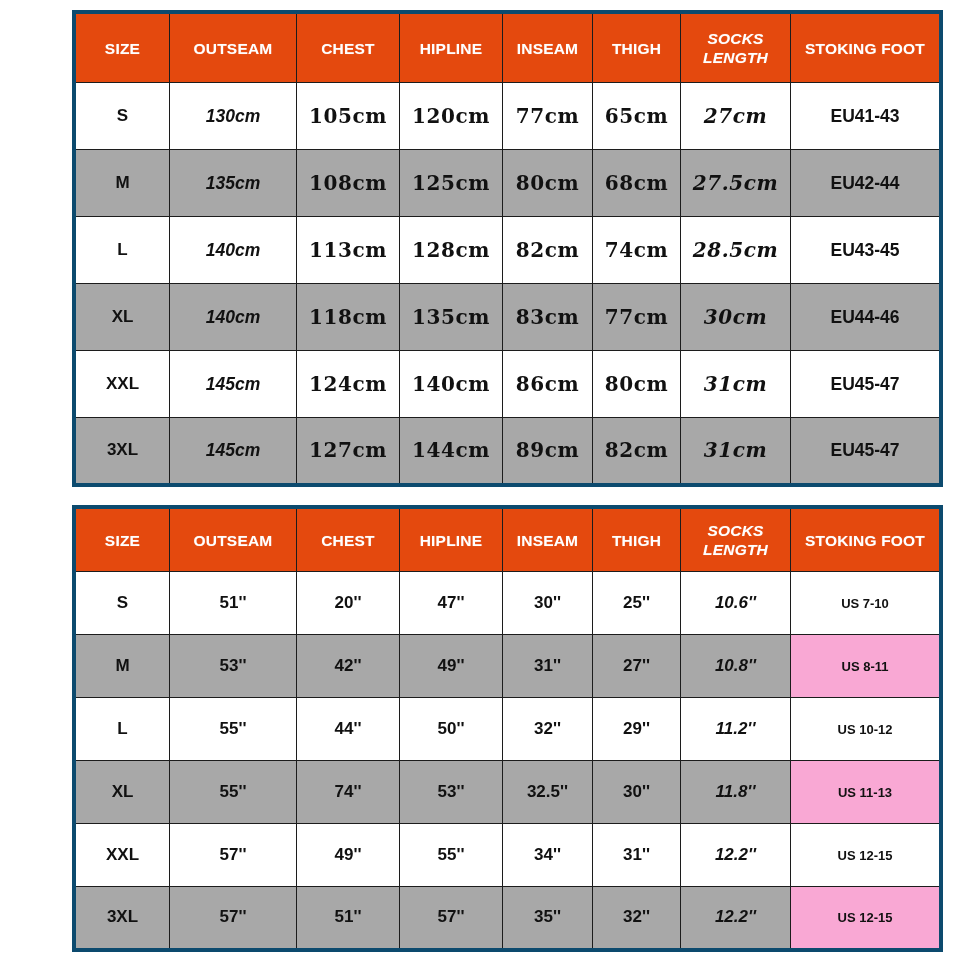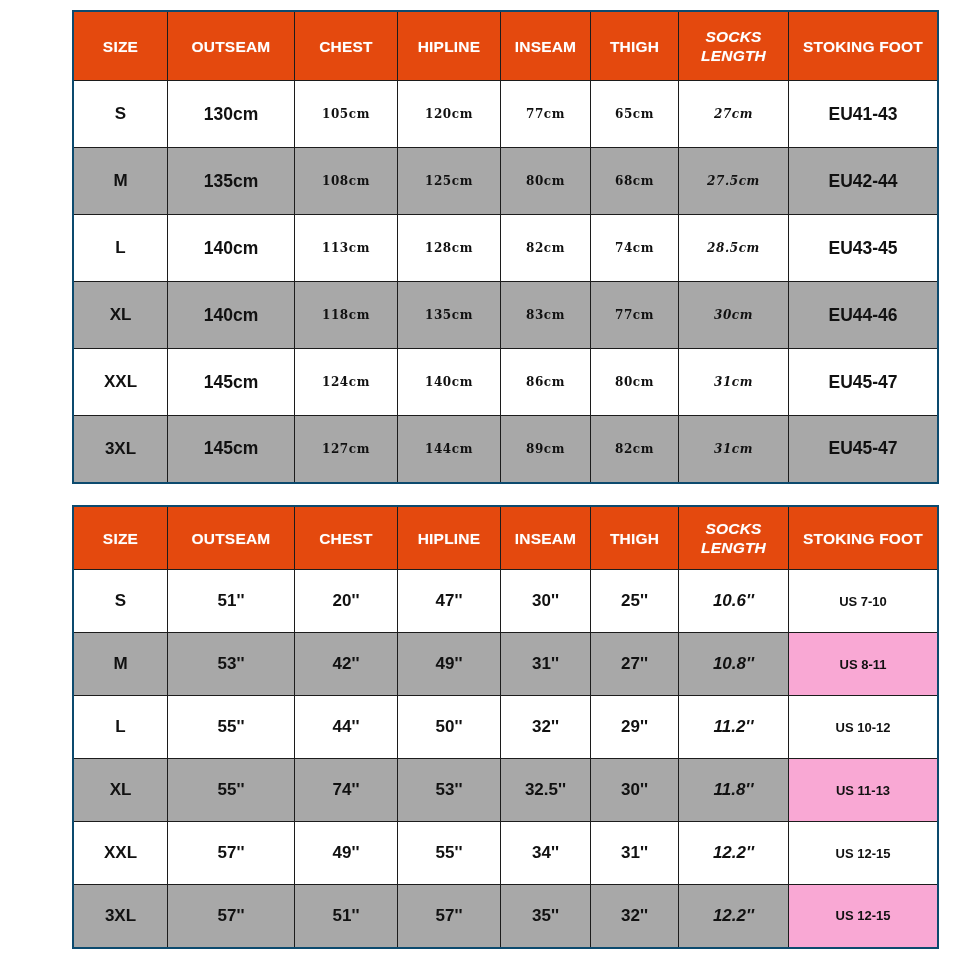--- a/index.html
+++ b/index.html
@@ -8,21 +8,21 @@
     background:#ffffff;
     font-family:"Liberation Sans", sans-serif;
     -webkit-font-smoothing:antialiased;
   }
   .page{position:relative;width:960px;height:960px;overflow:hidden;}
 
   .size-table{
     position:absolute;
     border-collapse:collapse;
     table-layout:fixed;
-    border:2px solid #0c4a6e;
+    border:4px solid #0c4a6e;
   }
   #table-cm{left:72px;top:10px;width:845px;}
   #table-in{left:72px;top:505px;width:845px;}
 
   .size-table th,
   .size-table td{
     border:1.5px solid #1c1c1c;
     text-align:center;
     vertical-align:middle;
     padding:0 2px;
@@ -58,25 +58,25 @@
   .c-chest  {width:98px;}
   .c-hip    {width:98px;}
   .c-inseam {width:85px;}
   .c-thigh  {width:83px;}
   .c-socks  {width:105px;font-style:italic;}
   .c-foot   {width:144px;}
 
   
   #table-cm tbody td{font-size:17px;}
   #table-cm tbody td.c-size{font-size:17px;}
-  #table-cm tbody td.c-outseam{font-size:17.5px;}
+  #table-cm tbody td.c-outseam{font-size:17.5px;font-style:italic;}
   #table-cm tbody td.c-foot{font-size:17.5px;}
   #table-cm tbody td.mono{
     font-family:"DejaVu Serif", serif;
-    font-size:12px;
+    font-size:20px;
     letter-spacing:.6px;
     margin-top:16px;
   }
 
   
   #table-in tbody td{font-size:17px;}
   #table-in tbody td.c-foot{font-size:13px;}
 </style>
 </head>
 <body>

